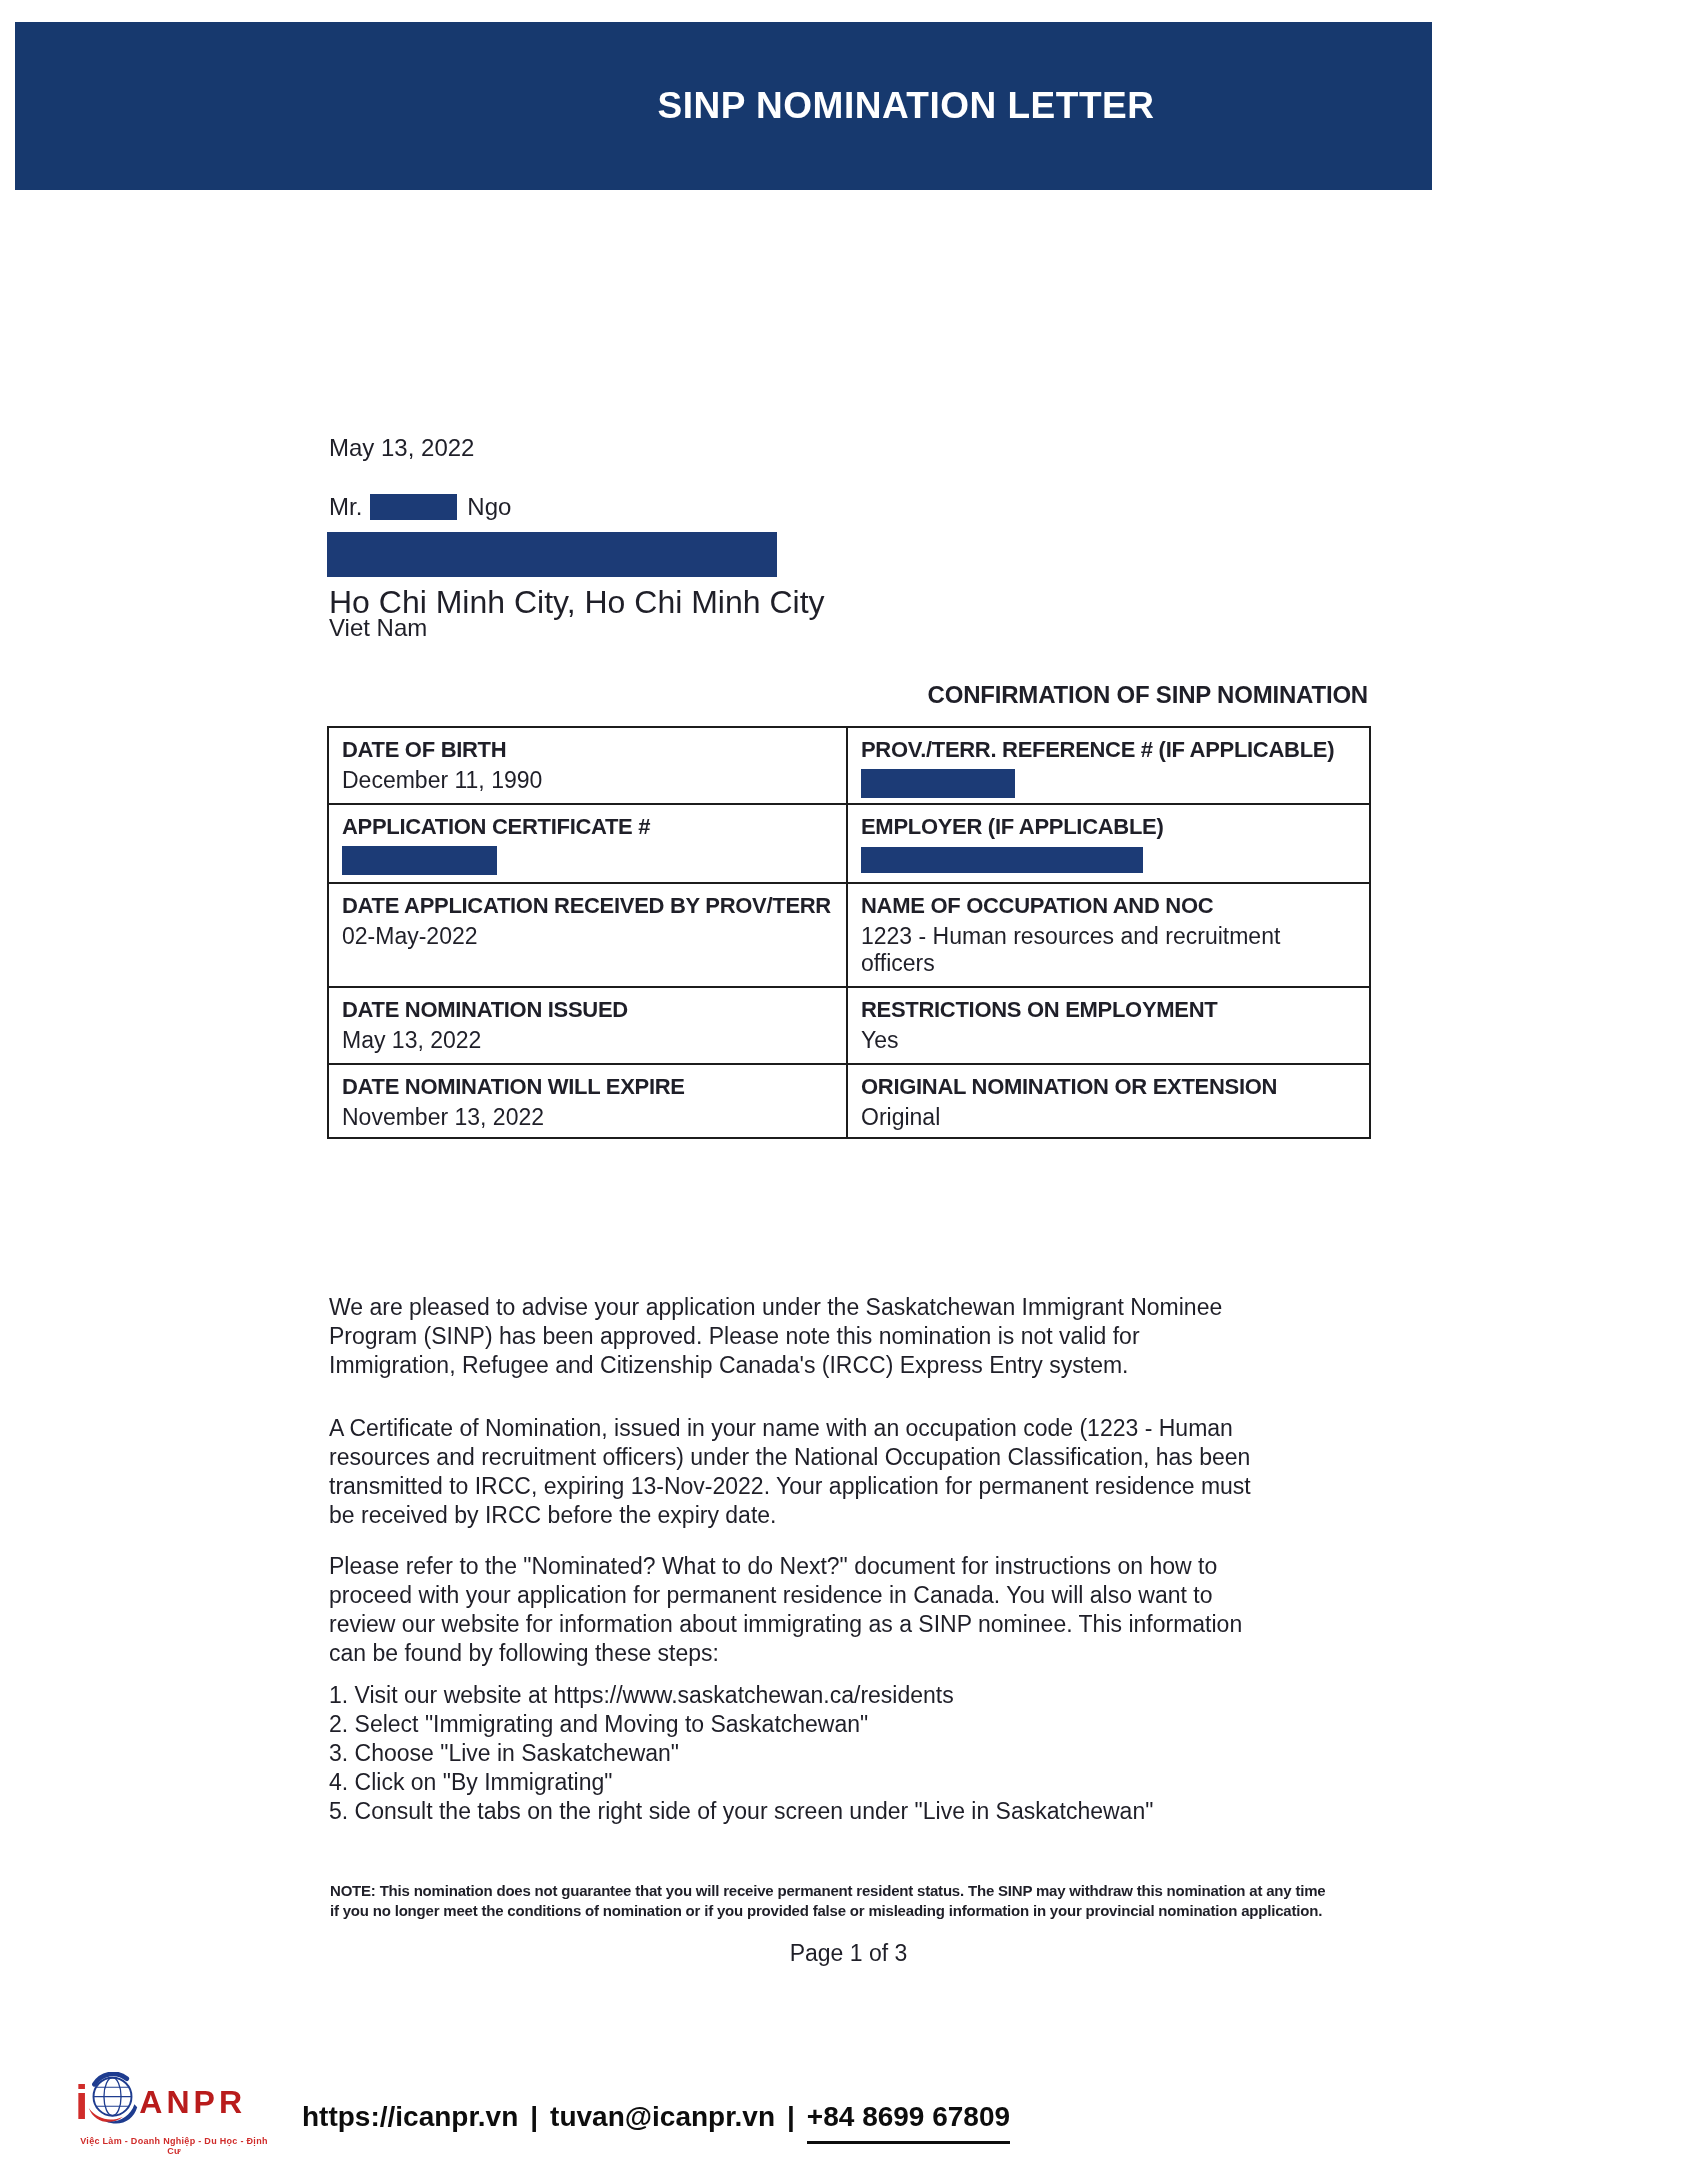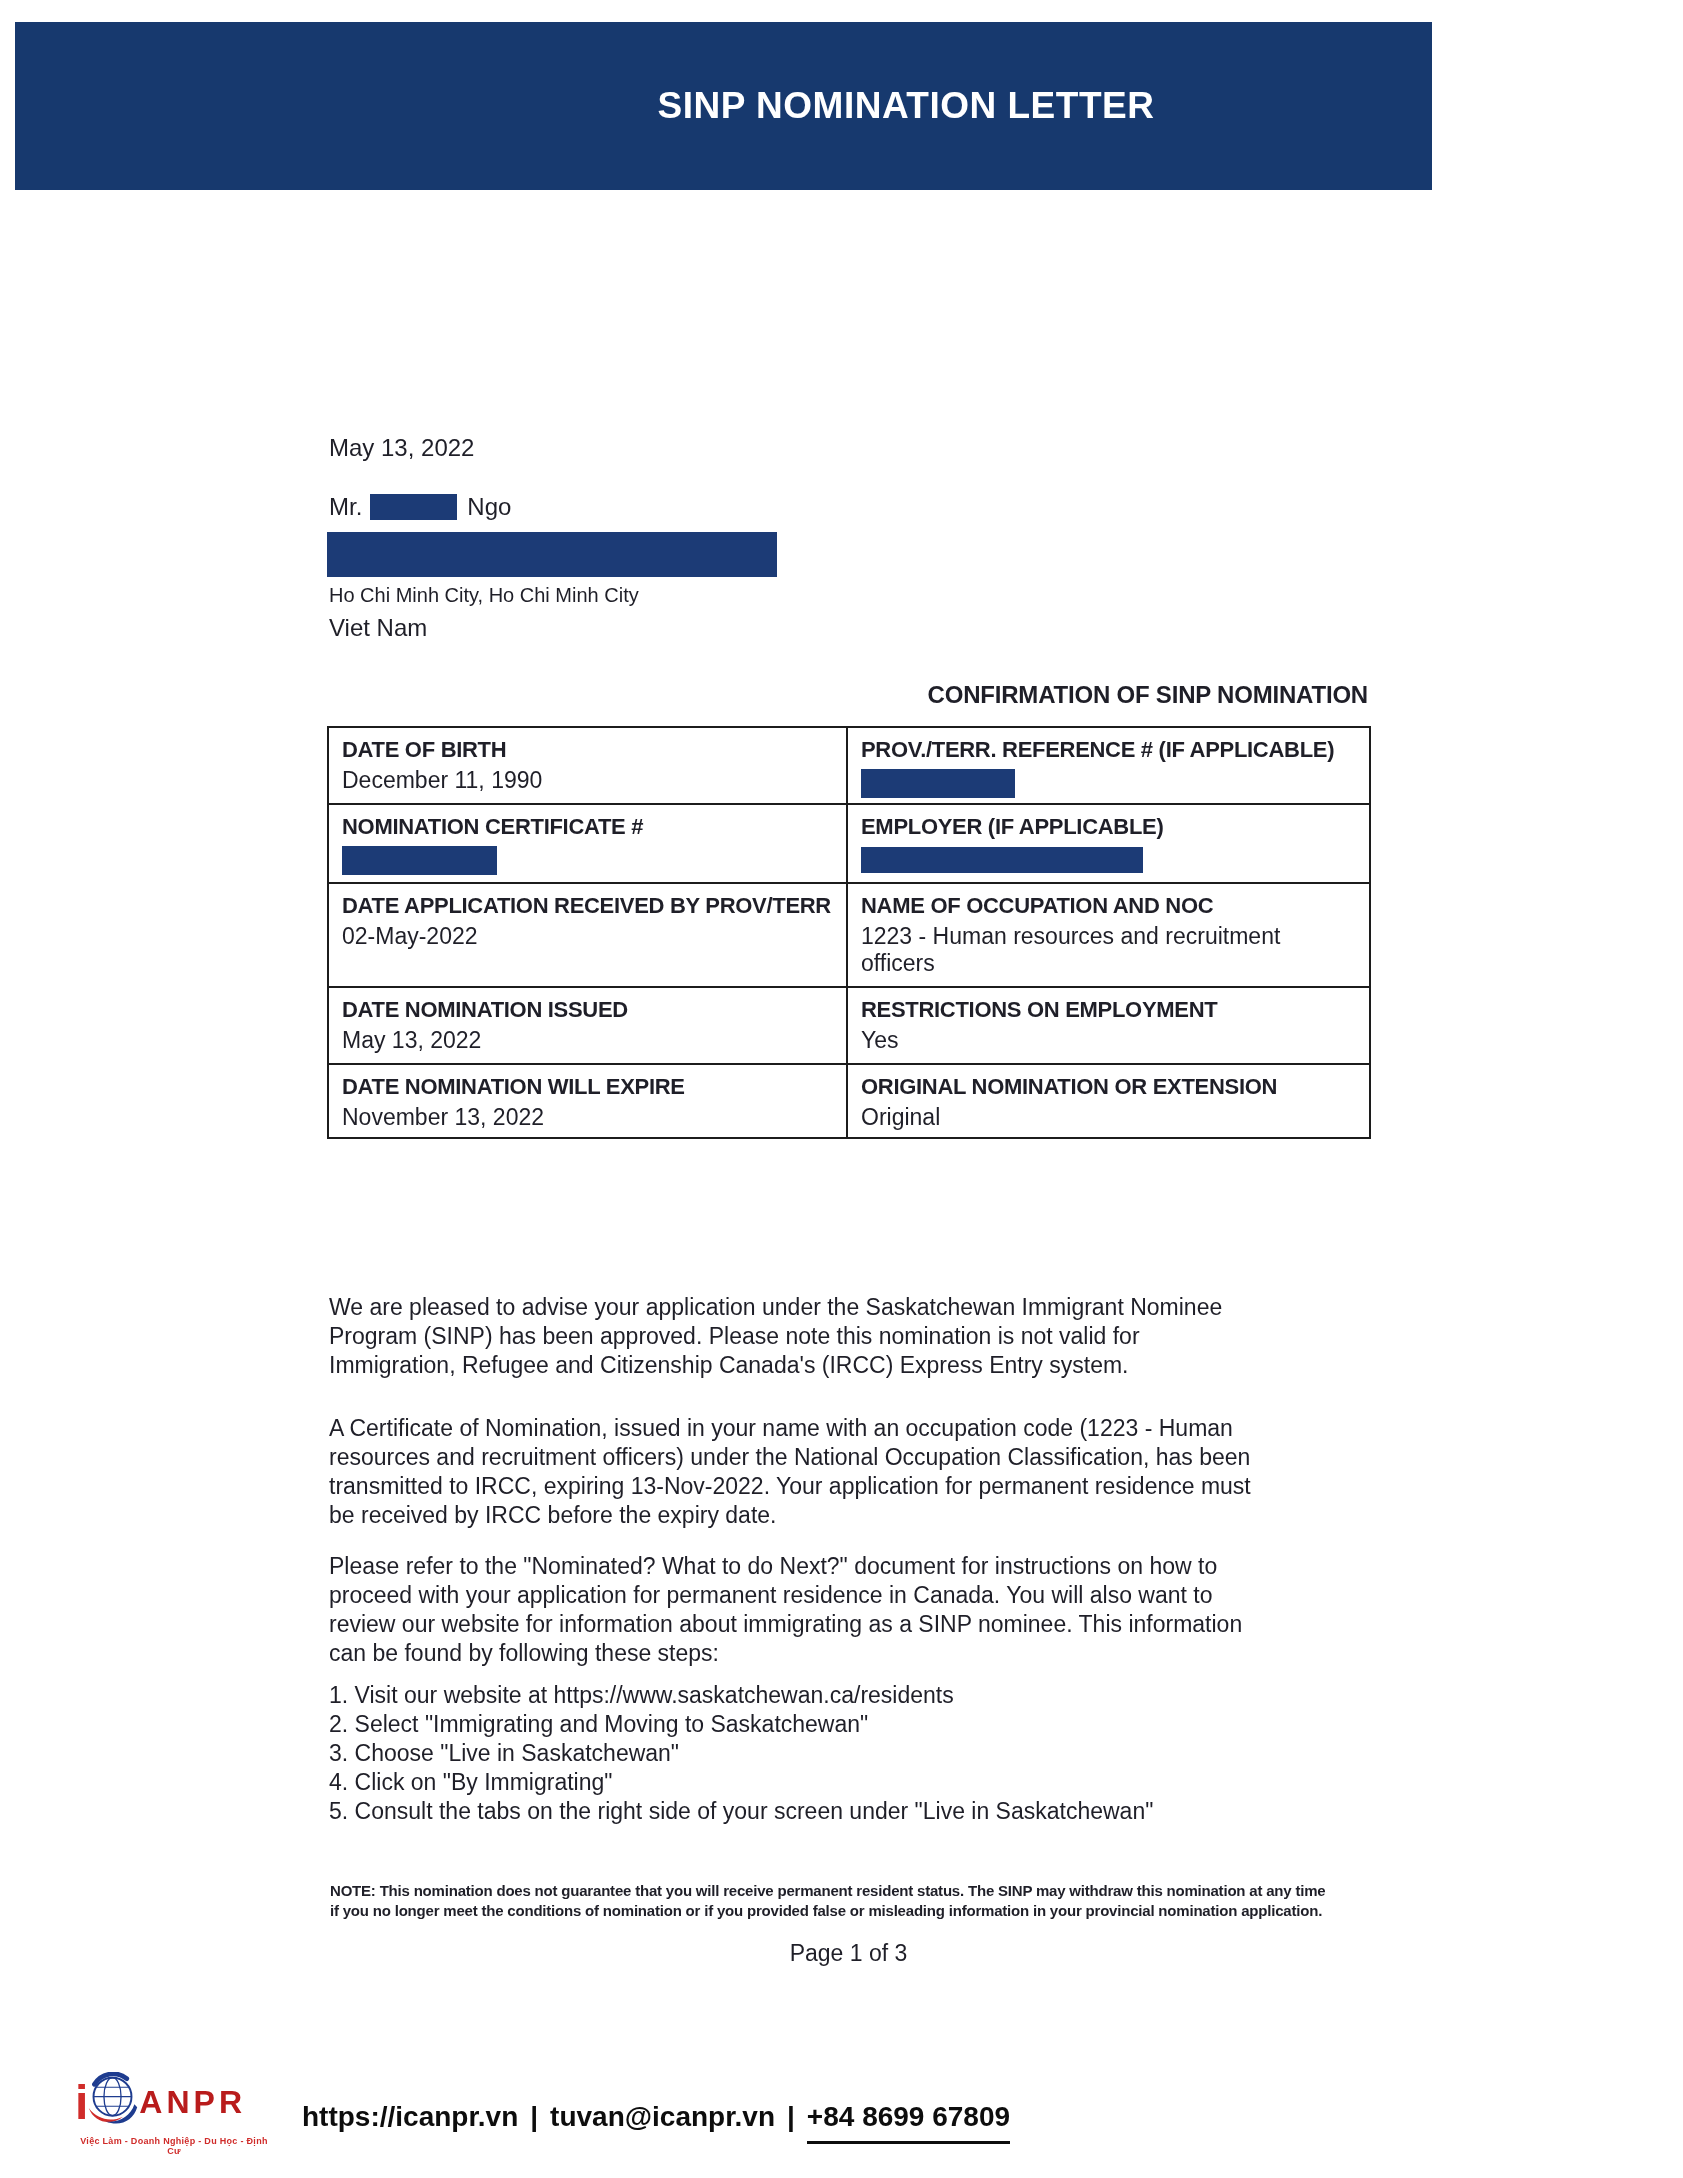--- a/index.html
+++ b/index.html
@@ -28,21 +28,21 @@
   }
   .sask-logo svg { margin-left:2px; margin-top:-4px; }
 
   
   .date-line { position:absolute; left:329px; top:434px; font-size:24px; }
   .mr-line { position:absolute; left:329px; top:493px; font-size:24px; display:flex; align-items:center; }
   .redact { background:#1C3B76; display:inline-block; }
   .mr-redact { width:87px; height:26px; margin:0 10px 0 8px; }
   .addr-partial { position:absolute; left:331px; top:550px; font-size:24px; color:#1C3B76; z-index:0; }
   .addr-redact { position:absolute; left:327px; top:532px; width:450px; height:45px; z-index:1; }
-  .city-line { position:absolute; left:329px; top:584px; font-size:20px; }
+  .city-line { position:absolute; left:329px; top:584px; font-size:32px; }
   .country-line { position:absolute; left:329px; top:614px; font-size:24px; }
 
   
   .conf-heading {
     position:absolute; left:329px; top:681px; width:1039px; text-align:right;
     font-size:24px; font-weight:bold; letter-spacing:-0.2px;
   }
 
   
   table.nom {
@@ -123,21 +123,21 @@
         <div class="cell-label">DATE OF BIRTH</div>
         <div class="cell-value">December 11, 1990</div>
       </td>
       <td>
         <div class="cell-label">PROV./TERR. REFERENCE # (IF APPLICABLE)</div>
         <span class="redact tbl-redact-2"></span>
       </td>
     </tr>
     <tr class="rh3">
       <td>
-        <div class="cell-label">NOMINATION CERTIFICATE #</div>
+        <div class="cell-label">APPLICATION CERTIFICATE #</div>
         <span class="redact tbl-redact-3"></span>
       </td>
       <td>
         <div class="cell-label">EMPLOYER (IF APPLICABLE)</div>
         <span class="redact tbl-redact-4"></span>
       </td>
     </tr>
     <tr class="rh4">
       <td>
         <div class="cell-label">DATE APPLICATION RECEIVED BY PROV/TERR</div>

